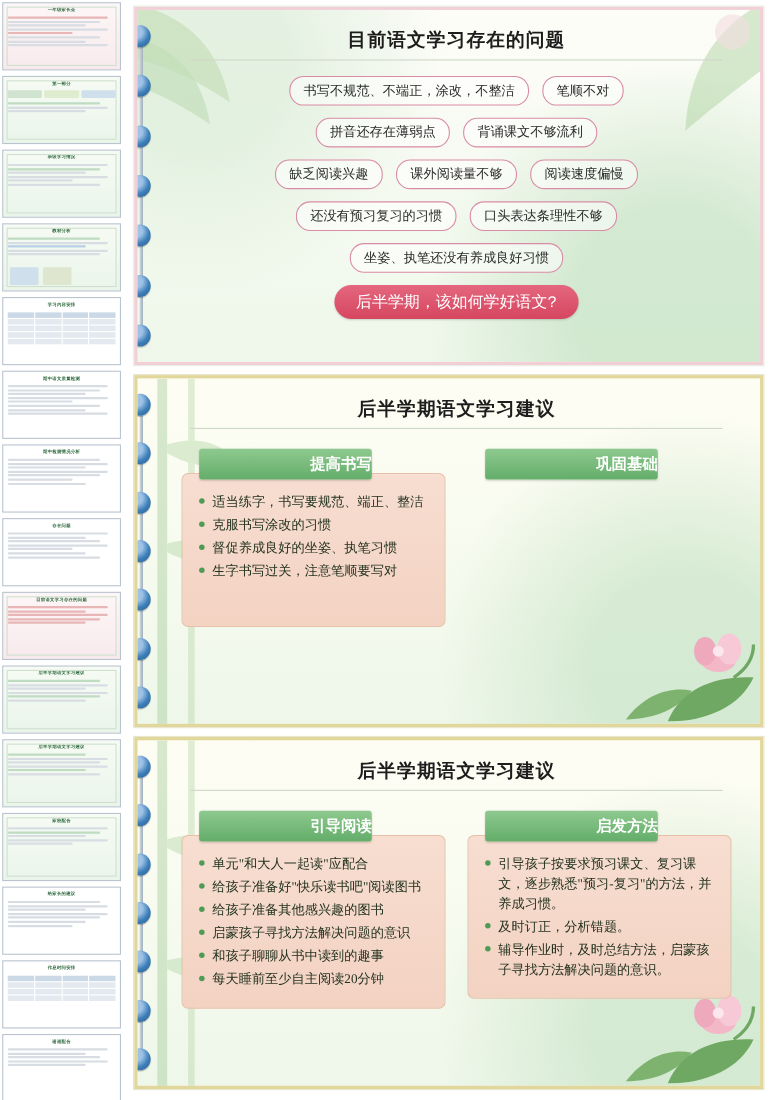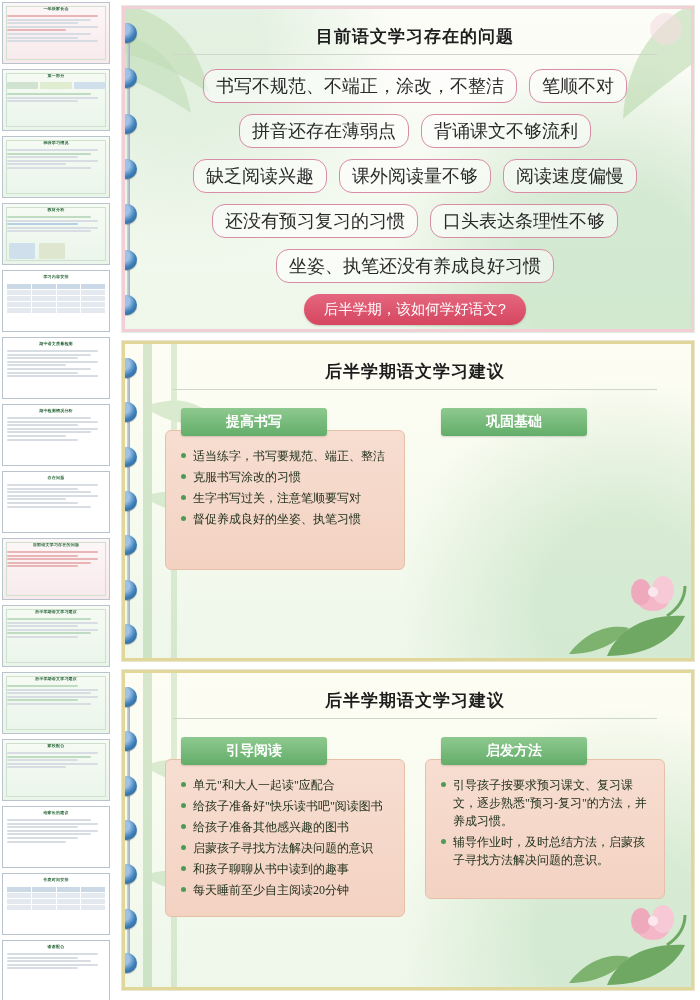--- a/index.html
+++ b/index.html
@@ -194,21 +194,21 @@
   .chip-row {
     display: flex;
     justify-content: center;
     gap: 12px;
     margin-bottom: 11px;
   }
   .chip {
     border: 1.5px solid #d98ca5;
     border-radius: 13px;
     padding: 4px 12px;
-    font-size: 18px;
+    font-size: 12px;
     color: #2a2a2a;
     background: rgba(255,255,255,.55);
     white-space: nowrap;
     font-family: "Liberation Serif", serif;
   }
   .chip-cta {
     display: flex;
     justify-content: center;
     margin-top: 10px;
   }
@@ -226,28 +226,28 @@
   
   .panels {
     display: flex;
     gap: 20px;
     padding: 0 6px;
     margin-top: 18px;
   }
   .panel { flex: 1; position: relative; }
   .panel-head {
     position: relative;
-    width: 124px;
+    width: 157px;
     margin-left: 16px;
     background: linear-gradient(180deg,#8ec98f,#63ad69);
     color: #ffffff;
     font-size: 14px;
     font-weight: bold;
-    text-align: center;
-    padding: 5px 11px;
+    text-align: right;
+    padding: 5px 0;
     border-radius: 3px;
     font-family: "Liberation Serif", serif;
     z-index: 3;
     box-shadow: 0 1px 2px rgba(0,0,0,.15);
   }
   .panel-body {
     margin-top: -6px;
     background: linear-gradient(180deg,#f7ded1,#f3d2c2);
     border: 1px solid #e7c0aa;
     border-radius: 6px;
@@ -596,22 +596,22 @@
 
     <div class="slide-inner">
       <div class="slide-title">后半学期语文学习建议</div>
       <div class="panels">
         <div class="panel">
           <div class="panel-head">提高书写</div>
           <div class="panel-body">
             <ul>
               <li>适当练字，书写要规范、端正、整洁</li>
               <li>克服书写涂改的习惯</li>
+              <li>督促养成良好的坐姿、执笔习惯</li>
               <li>生字书写过关，注意笔顺要写对</li>
-              <li>督促养成良好的坐姿、执笔习惯</li>
             </ul>
           </div>
         </div>
         <div class="panel">
           <div class="panel-head">巩固基础</div>
         </div>
       </div>
     </div>
   </div>
 
@@ -656,20 +656,21 @@
               <li>和孩子聊聊从书中读到的趣事</li>
               <li>每天睡前至少自主阅读20分钟</li>
             </ul>
           </div>
         </div>
         <div class="panel">
           <div class="panel-head">启发方法</div>
           <div class="panel-body">
             <ul>
               <li>引导孩子按要求预习课文、复习课文，逐步熟悉"预习-复习"的方法，并养成习惯。</li>
+              <li>及时订正，分析错题。</li>
               <li>辅导作业时，及时总结方法，启蒙孩子寻找方法解决问题的意识。</li>
             </ul>
           </div>
         </div>
       </div>
     </div>
   </div>
 
 </div>
 

